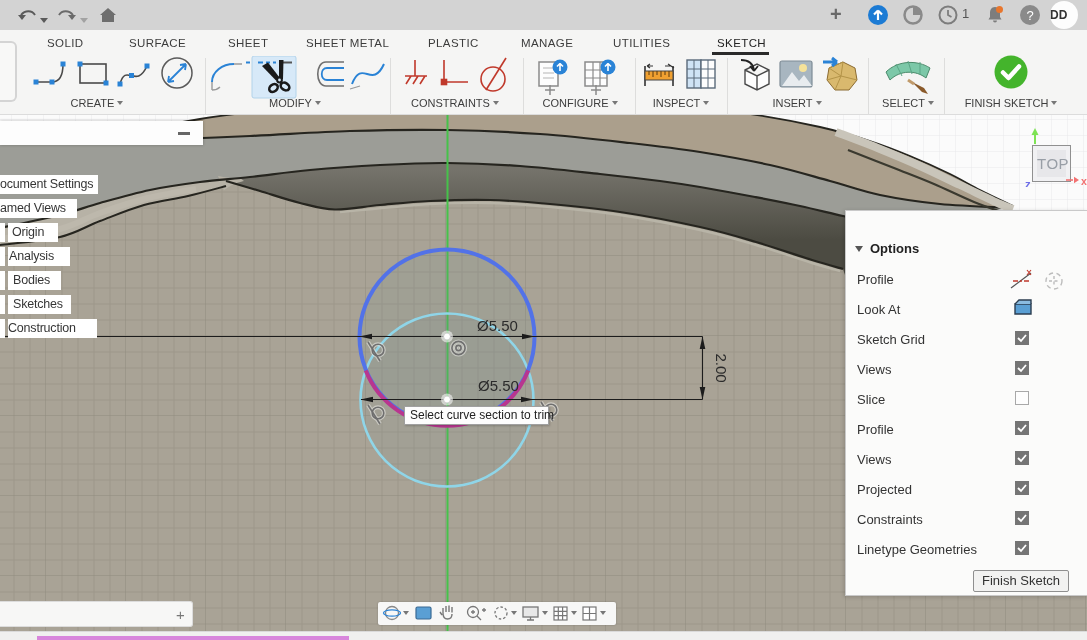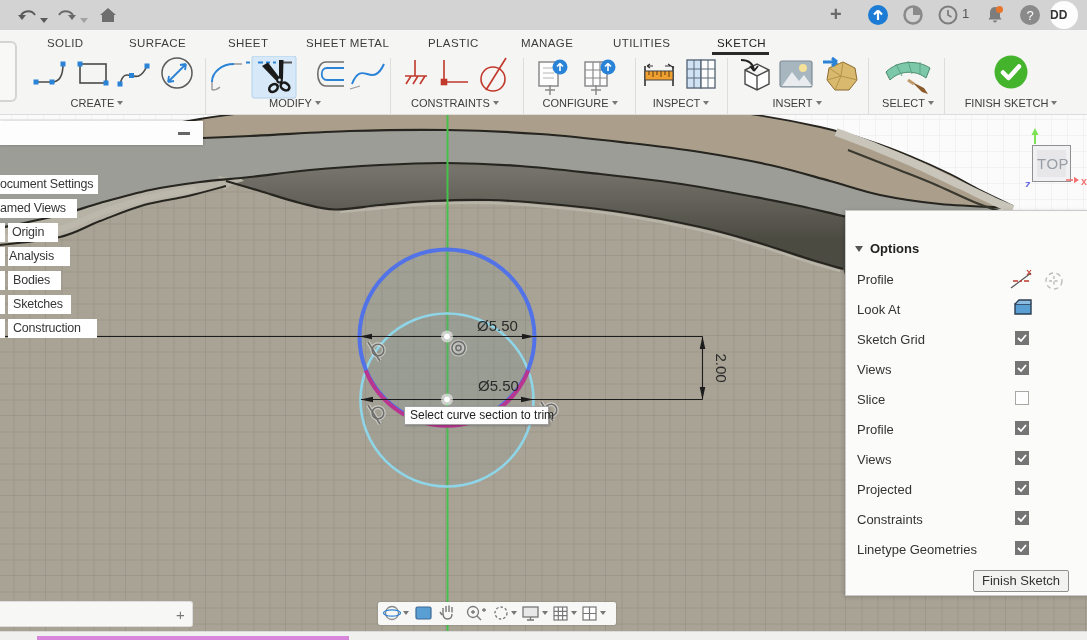--- a/index.html
+++ b/index.html
@@ -327,21 +327,21 @@
 <div class="brow" style="left:0;top:84px;width:77px;height:19px;line-height:19px">amed Views</div>
 <div class="brow" style="left:0;top:108px;width:5px;height:19px"></div>
 <div class="brow" style="left:8px;top:108px;width:50px;height:19px;line-height:19px;padding-left:4px">Origin</div>
 <div class="brow" style="left:0;top:132px;width:5px;height:19px"></div>
 <div class="brow" style="left:8px;top:132px;width:62px;height:19px;line-height:19px;padding-left:1px">Analysis</div>
 <div class="brow" style="left:0;top:156px;width:5px;height:19px"></div>
 <div class="brow" style="left:8px;top:156px;width:53px;height:19px;line-height:19px;padding-left:5px">Bodies</div>
 <div class="brow" style="left:0;top:180px;width:5px;height:19px"></div>
 <div class="brow" style="left:8px;top:180px;width:63px;height:19px;line-height:19px;padding-left:5px">Sketches</div>
 <div class="brow" style="left:0;top:204px;width:5px;height:19px"></div>
-<div class="brow" style="left:8px;top:204px;width:89px;height:19px;line-height:19px;padding-left:5px">Construction</div>
+<div class="brow" style="left:8px;top:204px;width:89px;height:19px;line-height:19px;">Construction</div>
 
 <div id="tooltip">Select curve section to trim</div>
 
 <div id="vcube">
         <div class="inner">TOP</div>
       </div>
 <svg class="abs" style="left:1022px;top:10px" width="65" height="62" viewBox="0 0 65 62">
   <path d="M13,10 L13,19" stroke="#7ee354" stroke-width="2"></path>
   <path d="M13,3 L9.5,10 L16.5,10 Z" fill="#7ee354"></path>
   <text x="3" y="63" font-size="11.5" fill="#6f6fe8" font-family="Liberation Sans" font-weight="bold">z</text>

